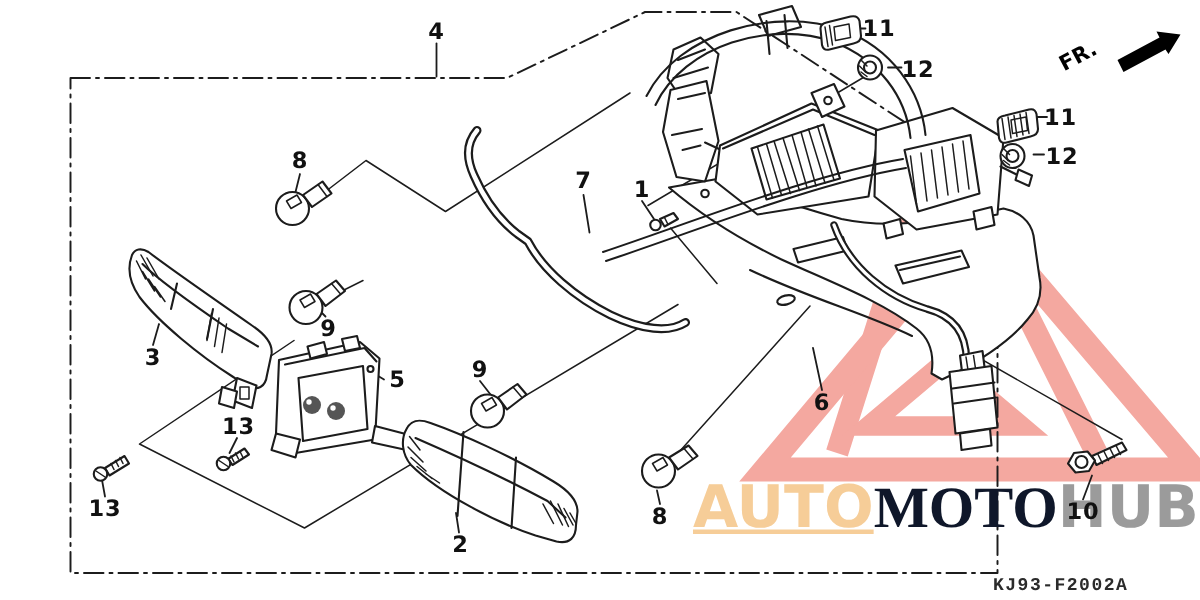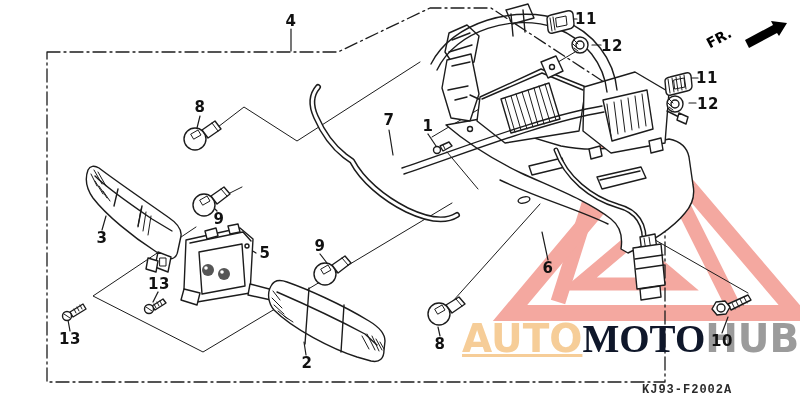--- a/index.html
+++ b/index.html
@@ -6,21 +6,21 @@
   #stage{position:relative;width:800px;height:400px;background:#ffffff;overflow:hidden;
          font-family:"DejaVu Sans",sans-serif;}
   #art{position:absolute;left:0;top:0;}
   .callout{position:absolute;transform:translate(-50%,-50%);
            font:bold 15px "DejaVu Sans",sans-serif;color:#111;letter-spacing:0.5px;
            white-space:nowrap;}
   .wm-text{position:absolute;left:462px;top:316px;font:bold 39px "DejaVu Sans",sans-serif;
            letter-spacing:0px;white-space:nowrap;}
   .fr{position:absolute;left:706px;top:30px;font:bold 14px "DejaVu Sans",sans-serif;
       color:#000;transform:rotate(-28deg);}
-  .code{position:absolute;left:642px;top:383px;font:bold 12px "Liberation Mono","DejaVu Sans Mono",monospace;
+  .code{position:absolute;left:662px;top:383px;font:bold 12px "Liberation Mono","DejaVu Sans Mono",monospace;
         color:#2b2b2b;letter-spacing:1px;white-space:nowrap;}
 </style>
 </head>
 <body>
 
 <div id="stage">
 
 <svg id="art" width="800" height="400" viewBox="0 0 800 400">
 
   <g fill="none" stroke-linecap="butt" stroke-linejoin="miter">

